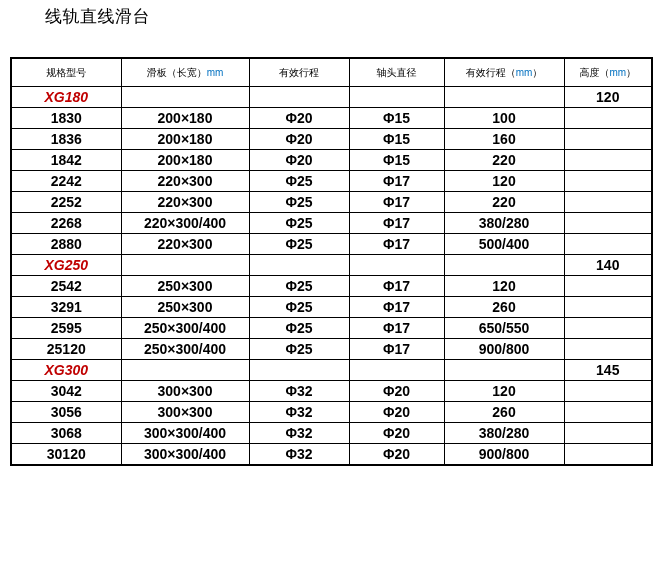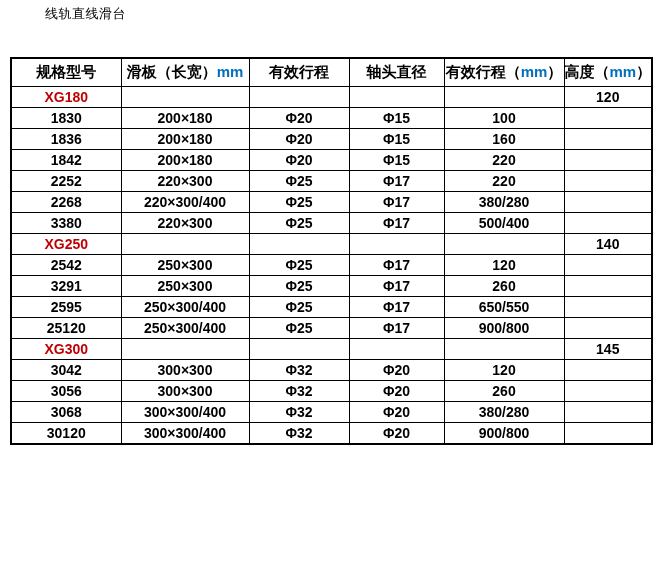--- a/index.html
+++ b/index.html
@@ -6,21 +6,21 @@
   body {
     width: 661px; height: 573px;
     background: #ffffff;
     position: relative;
     color: #000;
     font-family: "Liberation Sans", "DejaVu Sans", sans-serif;
   }
   .page-title {
     position: absolute;
     left: 45px; top: 5px;
-    font-size: 13px;
+    font-size: 17px;
     font-weight: normal;
     letter-spacing: 0.5px;
     color: #000;
   }
   table.spec-table {
     position: absolute;
     left: 10px; top: 57px;
     width: 641px;
     table-layout: fixed;
     border-collapse: collapse;
@@ -35,30 +35,31 @@
   .spec-table th, .spec-table td {
     border: 1px solid var(--border-black, #000);
     text-align: center;
     vertical-align: middle;
     padding: 0;
     white-space: nowrap;
     overflow: hidden;
   }
   .spec-table th {
     height: 27px;
-    font-size: 15px;
-    font-weight: bold;
+    font-size: 10px;
+    font-weight: normal;
   }
   .spec-table td {
     height: 20px;
     font-size: 14px;
     font-weight: bold;
   }
   .spec-table tr.group td:first-child {
     color: var(--group-red, #c00000);
+    font-style: italic;
   }
   .unit-blue { color: var(--unit-blue, #0070c0); }
 </style>
 </head>
 <body>
 
 <div class="page">
   <div class="page-title">线轨直线滑台</div>
 
   <table class="spec-table">
@@ -107,37 +108,45 @@
         </tr>
         <tr>
           <td>1842</td>
           <td>200×180</td>
           <td>Φ20</td>
           <td>Φ15</td>
           <td>220</td>
           <td></td>
         </tr>
         <tr>
+          <td>2242</td>
+          <td>220×300</td>
+          <td>Φ25</td>
+          <td>Φ17</td>
+          <td>120</td>
+          <td></td>
+        </tr>
+        <tr>
           <td>2252</td>
           <td>220×300</td>
           <td>Φ25</td>
           <td>Φ17</td>
           <td>220</td>
           <td></td>
         </tr>
         <tr>
           <td>2268</td>
           <td>220×300/400</td>
           <td>Φ25</td>
           <td>Φ17</td>
           <td>380/280</td>
           <td></td>
         </tr>
         <tr>
-          <td>3380</td>
+          <td>2880</td>
           <td>220×300</td>
           <td>Φ25</td>
           <td>Φ17</td>
           <td>500/400</td>
           <td></td>
         </tr>
         <tr class="group">
           <td>XG250</td>
           <td></td>
           <td></td>

